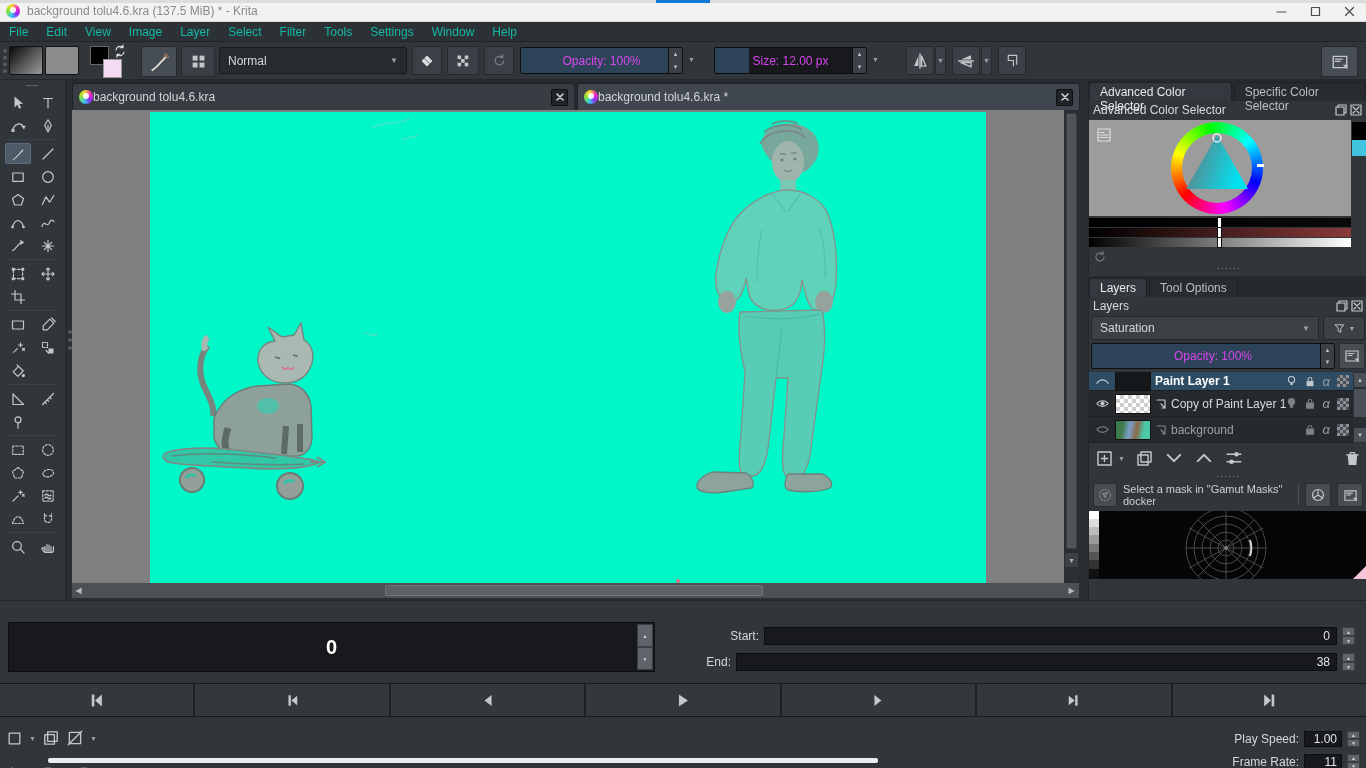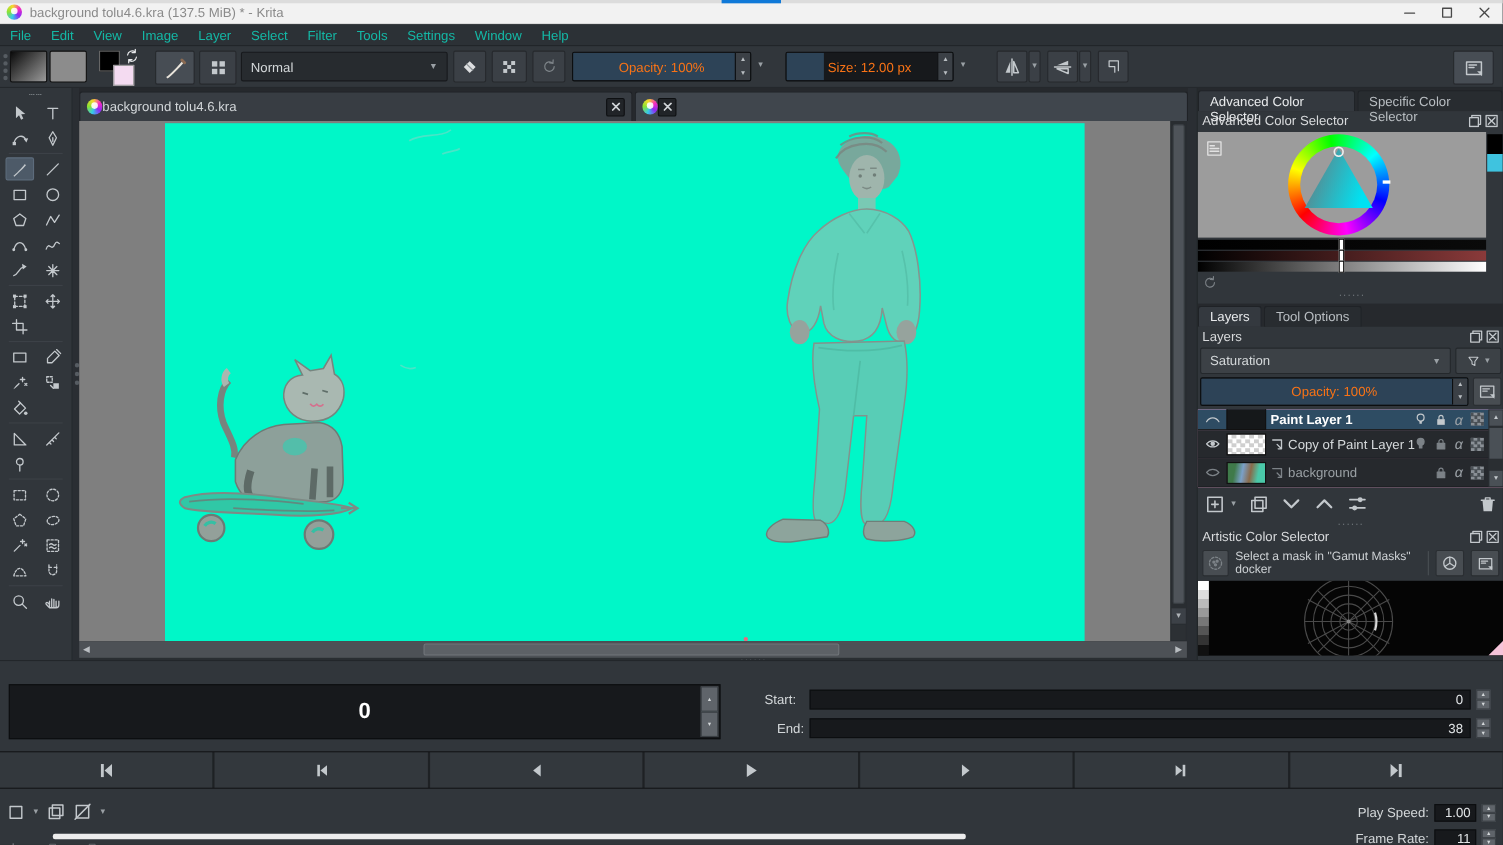--- a/index.html
+++ b/index.html
@@ -27,21 +27,21 @@
      border-bottom:1px solid #212529; }
   .menu-item { padding:2px 9px; color:#14b8a6; }
 
   
   #toolbar { left:0; top:42px; width:1366px; height:38px; background:#31363b; border-bottom:1px solid #24282c; }
   .tbtn { position:absolute; top:4px; height:29px; background:#3b4046; border:1px solid #26292d; border-radius:2px;
      display:flex; align-items:center; justify-content:center; }
   .slider { position:absolute; top:5px; height:27px; background:#17191c; border:1px solid #0c0e10; border-radius:2px;
      display:flex; align-items:center; justify-content:center; overflow:hidden; }
   .slider .fillbar { position:absolute; left:0; top:0; bottom:0; background:#2d4357; }
-  .slider .lbl { position:relative; z-index:2; color:#f97316; }
+  .slider .lbl { position:relative; z-index:2; color:#d946ef; }
   .spincol { position:absolute; right:0; top:0; bottom:0; width:14px; background:#3b4046; border-left:1px solid #0c0e10;
      display:flex; flex-direction:column; }
   .spincol div{ flex:1; display:flex; align-items:center; justify-content:center; font-size:6px; color:#b9bec2; }
   .ddarrow { position:absolute; top:14px; font-size:7px; color:#9aa0a5; }
   .handle-dots { border-left:4px dotted #565c62; }
 
   
   #toolbox { left:0; top:80px; width:66px; height:525px; background:#31363b; border-right:1px solid #24282c; }
   #toolbox .trow { display:flex; justify-content:center; gap:4px; padding:1px 0; }
   #toolbox .tcell { width:26px; height:21px; display:flex; align-items:center; justify-content:center; border-radius:2px; }
@@ -501,20 +501,21 @@
     <div class="krita-logo" style="width:14px; height:14px;"></div>
     <span class="lbl">background tolu4.6.kra</span>
     <div class="tabclose">
       <svg class="icon" width="8" height="8" viewBox="0 0 8 8">
           <path d="M1 1 L7 7 M7 1 L1 7" style="stroke:#cfd3d6; stroke-width:1.6;"></path>
         </svg>
       </div>
   </div>
   <div class="doctab active">
     <div class="krita-logo" style="width:14px; height:14px;"></div>
+    <span class="lbl">background tolu4.6.kra *</span>
     <div class="tabclose">
       <svg class="icon" width="8" height="8" viewBox="0 0 8 8">
           <path d="M1 1 L7 7 M7 1 L1 7" style="stroke:#cfd3d6; stroke-width:1.6;"></path>
         </svg>
       </div>
   </div>
 </div>
 
 <div class="abs" id="canvas-area">
   <div id="canvas-cyan"></div>
@@ -676,21 +677,21 @@
       </div>
       <div class="propbtn" style="width:26px; height:26px;">
         <svg class="icon" width="16" height="16" viewBox="0 0 16 16">
             <rect x="2" y="3" width="12" height="10"></rect>
             <path d="M4 5.5 H10 M4 7.5 H8"></path>
             <path class="fill" d="M10.5 10.5 h4 v4 Z"></path>
           </svg>
       </div>
     </div>
 
-    <div style="position:relative; height:71px; overflow:hidden; background:#f9a8d4; margin-top:1px;">
+    <div style="position:relative; height:71px; overflow:hidden; background:#0ea5e9; margin-top:1px;">
       <div class="layrow sel" style="height:19px; margin-top:0;">
         <div class="lbtn">
           <svg class="icon" width="15" height="15" viewBox="0 0 16 16">
               <path d="M2 10 C5 5 11 5 14 10"></path>
             </svg>
           </div>
         <div class="laythumb" style="background:#15181a;"></div>
         <span class="layname" style="font-weight:bold; color:#fff;">Paint Layer 1</span>
         <div class="laybadges">
           <svg class="icon" width="11" height="13" viewBox="0 0 12 14">
@@ -780,32 +781,20 @@
           <circle class="fill" cx="6" cy="11" r="1.8"></circle>
         </svg>
       <span style="flex:1;"></span>
       <svg class="icon" width="17" height="17" viewBox="0 0 16 16">
           <path class="fill" d="M3.5 4.5 H12.5 L11.6 14 H4.4 Z"></path>
           <path d="M2.5 4.5 H13.5 M6 4 V2.5 H10 V4"></path>
         </svg>
     </div>
     <div class="dotrow" style="padding:1px 0;">······</div>
 
-    <div class="dheader">
-      <span>Artistic Color Selector</span>
-        <span class="sp"></span>
-      <svg class="icon mini-ic" viewBox="0 0 12 12">
-          <rect x="1" y="3" width="8" height="8"></rect>
-          <path d="M3 3 V1 H11 V9 H9"></path>
-        </svg>
-      <svg class="icon mini-ic" viewBox="0 0 12 12">
-          <rect x="1" y="1" width="10" height="10"></rect>
-          <path d="M3 3 L9 9 M9 3 L3 9"></path>
-        </svg>
-    </div>
     <div style="display:flex; align-items:center; gap:6px; padding:3px 4px; height:32px;">
       <div class="propbtn" style="width:24px; height:24px;">
         <svg class="icon dim" width="16" height="16" viewBox="0 0 16 16">
             <circle cx="8" cy="8" r="5.5" stroke-dasharray="2 1.6"></circle>
             <circle class="fill" cx="6.5" cy="7" r=".9"></circle>
             <circle class="fill" cx="9.5" cy="6.2" r=".9"></circle>
             <circle class="fill" cx="8" cy="9.5" r=".9"></circle>
           </svg>
       </div>
       <div style="flex:1; font-size:11px; line-height:12px; color:#cdd1d4;">Select a mask in "Gamut Masks" docker</div>
@@ -849,21 +838,21 @@
 
   <div class="abs field" style="left:8px; top:21px; width:647px; height:50px; display:flex; align-items:center; justify-content:center;">
     <span style="font-size:20px; font-weight:bold; color:#fff;">0</span>
     <div class="spin2 abs" style="right:1px; top:1px; bottom:1px; width:16px;">
         <div>▲</div>
         <div>▼</div>
       </div>
   </div>
 
   <div class="abs" style="left:695px; top:26px; width:660px; display:flex; align-items:center; gap:5px;">
-    <span style="width:36px; ">Start:</span>
+    <span style="width:36px; text-align:right;margin-left:28px;">Start:</span>
     <div class="field" style="flex:1; height:18px; display:flex; align-items:center; justify-content:flex-end; padding:0 6px;">
       <span>0</span>
       </div>
     <div class="spin2" style="height:18px;">
         <div>▲</div>
         <div>▼</div>
       </div>
   </div>
   <div class="abs" style="left:695px; top:52px; width:660px; display:flex; align-items:center; gap:5px;">
     <span style="width:36px; text-align:right;">End:</span>

